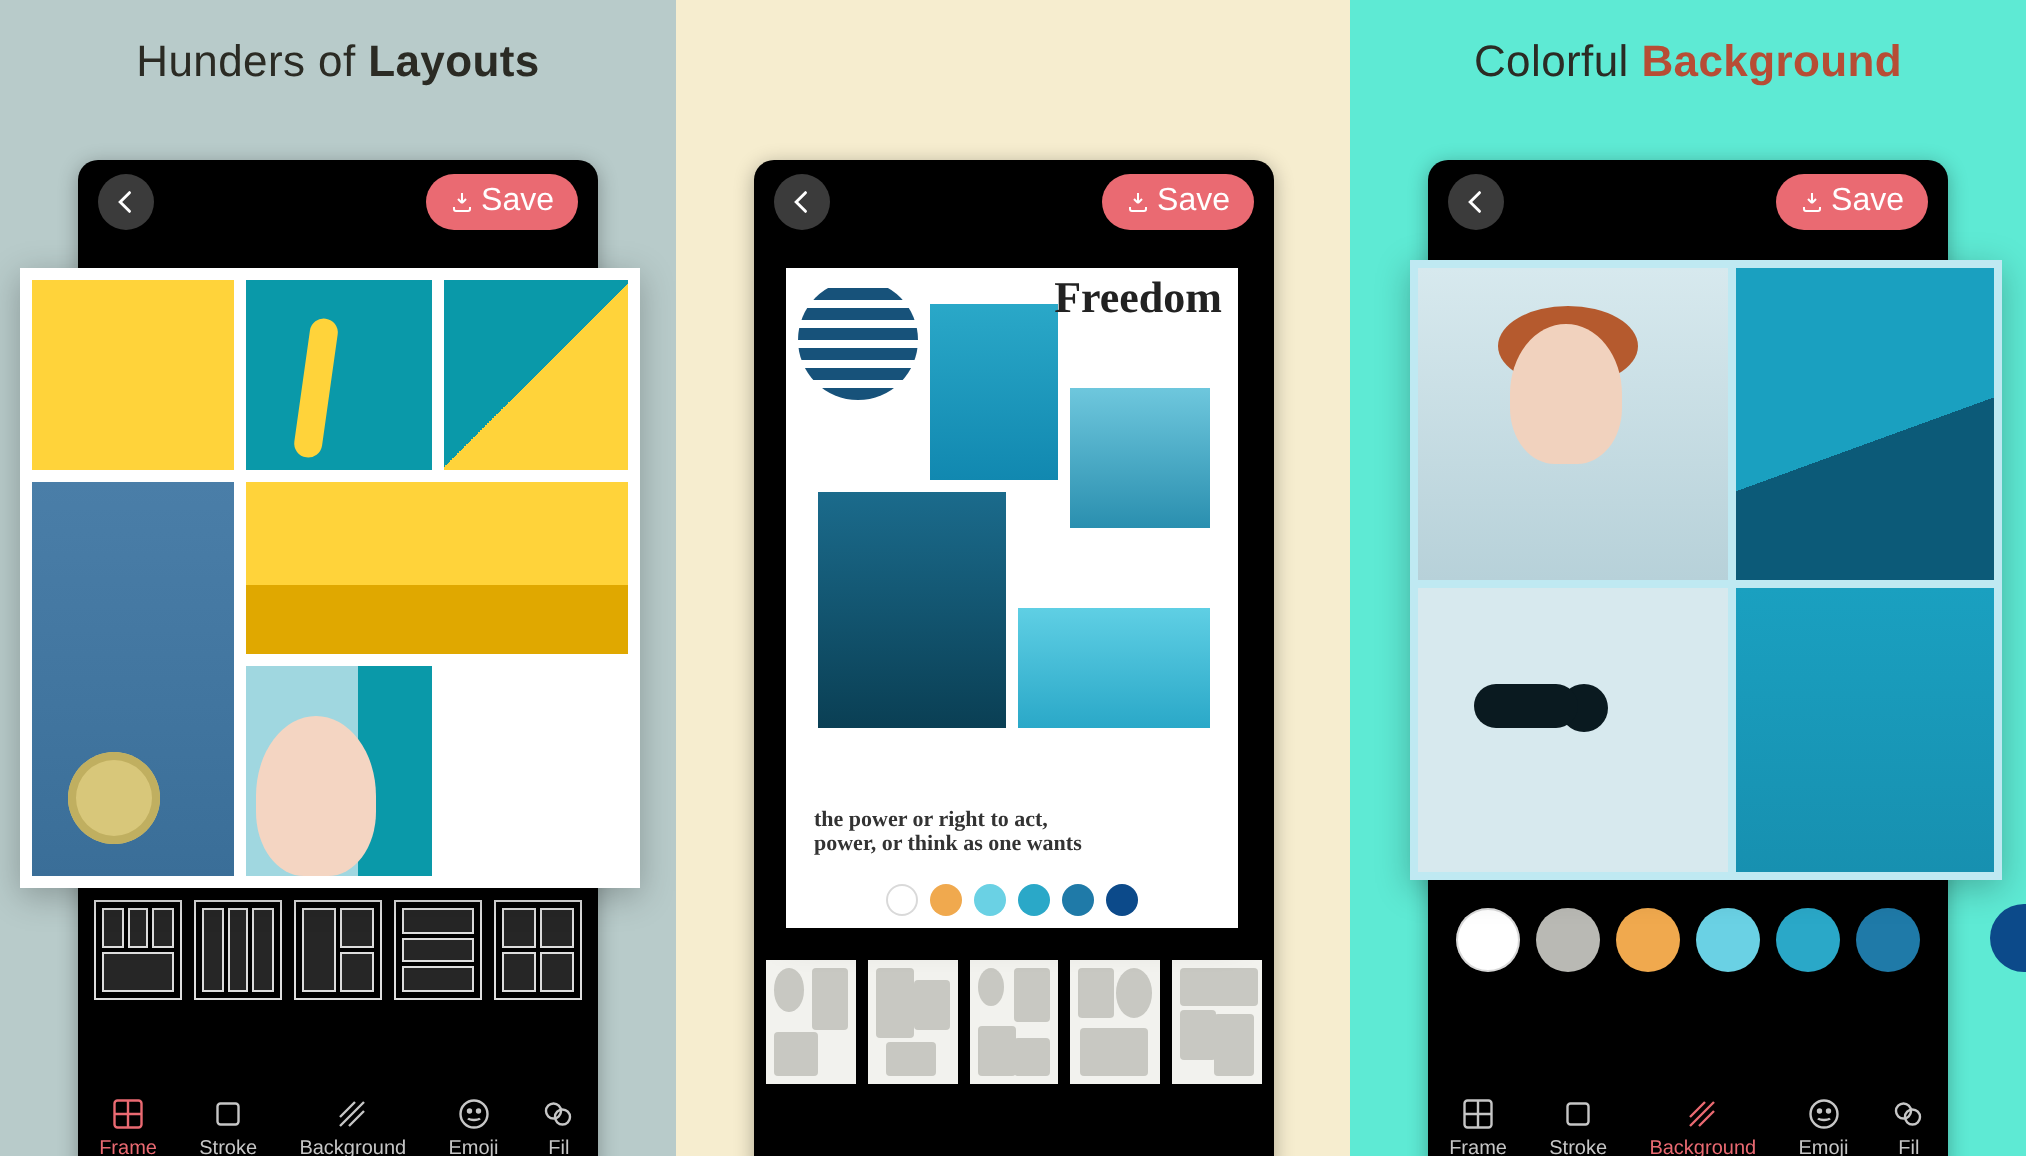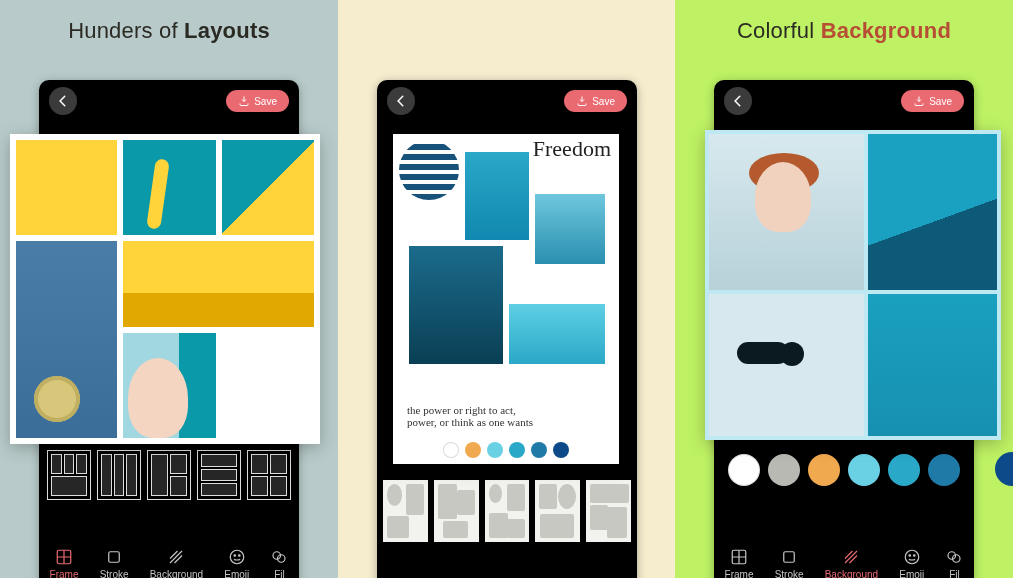--- a/index.html
+++ b/index.html
@@ -6,21 +6,21 @@
   body {
     font-family: -apple-system, 'Segoe UI', sans-serif;
     width: 1013px; height: 578px;
     background: #fff;
     overflow: hidden;
     display: flex;
   }
   .panel { position: relative; height: 578px; padding: 18px 0 0 0; }
   .panel-1 { width: 338px; background: #b8cbca; }
   .panel-2 { width: 337px; background: #f6edcf; }
-  .panel-3 { width: 338px; background: #bef264; }
+  .panel-3 { width: 338px; background: #5eead4; }
 
   .panel-title {
     text-align: center;
     font-size: 22px;
     font-weight: 400;
     color: #2b2b24;
     margin-bottom: 18px;
     letter-spacing: .2px;
   }
   .panel-title b { font-weight: 700; }
@@ -43,30 +43,31 @@
   }
   .back-btn {
     width: 28px; height: 28px; border-radius: 50%;
     background: #3b3b3b; display: flex; align-items: center; justify-content: center;
     cursor: pointer;
   }
   .back-btn svg { width: 14px; height: 14px; fill: #fff; }
   .save-btn {
     background: #ea6a72; color: #fff;
     border-radius: 14px; padding: 5px 12px;
-    font-size: 10px; display: flex; align-items: center; gap: 4px;
+    font-size: 16px; display: flex; align-items: center; gap: 4px;
     cursor: pointer;
   }
   .save-btn svg { width: 12px; height: 12px; fill: #fff; }
 
   
   .canvas {
     position: absolute;
     background: #fff;
     box-shadow: 0 4px 16px rgba(0,0,0,.25);
+    font-weight: bold;
   }
   .panel-1 .canvas { left: 10px; top: 134px; width: 310px; height: 310px; padding: 6px; display: grid; grid-template-columns: repeat(3,1fr); grid-template-rows: repeat(3,1fr); gap: 6px; }
   .panel-2 .canvas { left: 55px; top: 134px; width: 226px; height: 330px; padding: 10px; }
   .panel-3 .canvas { left: 30px; top: 130px; width: 296px; height: 310px; padding: 4px; background:#bfe9f2; display:grid; grid-template-columns: 1.2fr 1fr; grid-template-rows: 1.1fr 1fr; gap:4px; }
 
   .cell { background: #ccc; overflow: hidden; position: relative; }
 
   
   .panel-1 .canvas { grid-template-columns: 1.1fr 1fr 1fr; grid-template-rows: 1fr .9fr 1.1fr; }
   .c1 { grid-area: 1/1/2/2; background:#ffd33a; }

